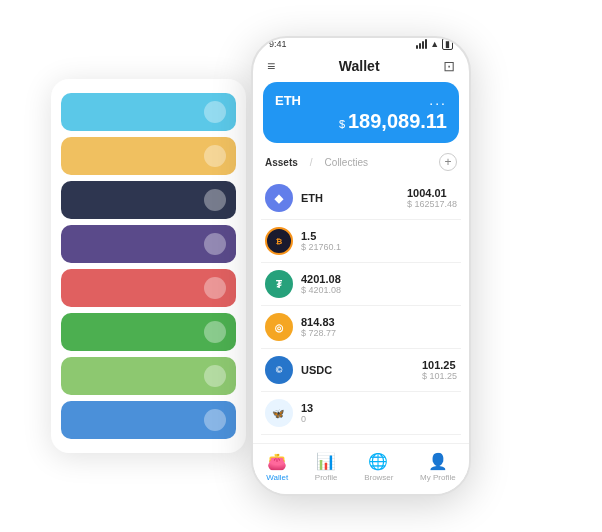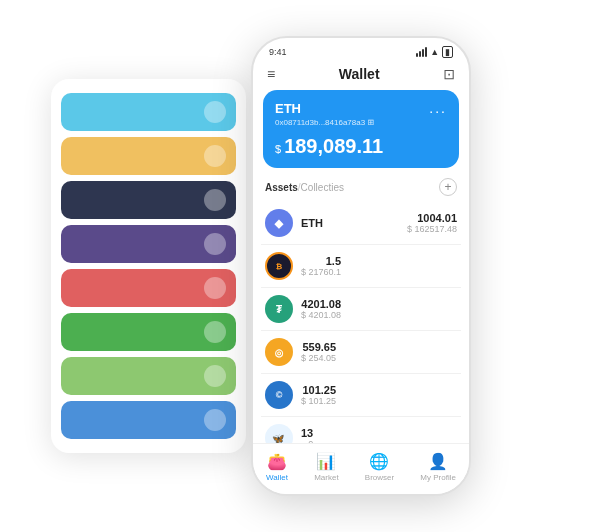--- a/index.html
+++ b/index.html
@@ -77,21 +77,21 @@
       display: flex;
       flex-direction: column;
       overflow: hidden;
     }
 
     
     .status-bar {
       display: flex;
       justify-content: space-between;
       align-items: center;
-      padding: 8px 16px 4px;
+      padding: 0 16px 4px;
       font-size: 9px;
       color: #333;
     }
 
     .status-icons {
       display: flex;
       align-items: center;
       gap: 3px;
       font-size: 8px;
     }
@@ -149,39 +149,40 @@
 
     .eth-card-address {
       font-size: 8px;
       opacity: 0.8;
       margin-bottom: 8px;
     }
 
     .eth-card-balance {
       font-size: 20px;
       font-weight: 700;
+      text-align: right;
     }
 
     .eth-card-currency {
       font-size: 11px;
       font-weight: 400;
       margin-right: 3px;
     }
 
     
     .assets-header {
       display: flex;
       justify-content: space-between;
       align-items: center;
       padding: 0 12px 6px;
     }
 
     .assets-tabs {
       display: flex;
-      gap: 0;
+      gap: 12px;
       font-size: 10px;
     }
 
     .assets-tab-active {
       color: #333;
       font-weight: 600;
     }
 
     .assets-tab-inactive {
       color: #aaa;
@@ -234,21 +235,21 @@
     .asset-icon-tft { background: #e8f4ff; color: #5b8dd9; }
 
     .asset-name {
       flex: 1;
       font-size: 11px;
       font-weight: 600;
       color: #222;
     }
 
     .asset-amounts {
-      text-align: right;
+      text-align: left;
     }
 
     .asset-amount {
       font-size: 11px;
       font-weight: 600;
       color: #222;
     }
 
     .asset-usd {
       font-size: 9px;
@@ -355,21 +356,20 @@
         <span class="header-menu-icon">≡</span>
         <span class="header-title">Wallet</span>
         <span class="header-scan-icon">⊡</span>
       </div>
 
       <div class="eth-card">
         <div class="eth-card-header">
           <span class="eth-card-title">ETH</span>
           <span class="eth-card-dots">...</span>
         </div>
-        <div class="eth-card-address">0x08711d3b...8416a78a3 ⊞</div>
         <div class="eth-card-balance">
           <span class="eth-card-currency">$</span><span>189,089.11</span>
         </div>
       </div>
 
       <div class="assets-header">
         <div class="assets-tabs">
           <span class="assets-tab-active">Assets</span>
           <span style="color:#ccc;font-size:10px;">/</span>
           <span class="assets-tab-inactive">Collecties</span>
@@ -400,27 +400,28 @@
           <div class="asset-icon asset-icon-usdt" style="font-size:10px;">₮</div>
           <div class="asset-amounts">
             <div class="asset-amount">4201.08</div>
             <div class="asset-usd">$ 4201.08</div>
           </div>
         </div>
 
         <div class="asset-item">
           <div class="asset-icon asset-icon-dai" style="font-size:10px;">◎</div>
           <div class="asset-amounts">
-            <div class="asset-amount">559.65</div>
-            <div class="asset-usd">$ 254.05</div>
+            <div class="asset-amount">814.83</div>
+            <div class="asset-usd">$ 728.77</div>
           </div>
         </div>
 
         <div class="asset-item">
           <div class="asset-icon asset-icon-usdc" style="font-size:9px;">©</div>
+          <span class="asset-name">USDC</span>
           <div class="asset-amounts">
             <div class="asset-amount">101.25</div>
             <div class="asset-usd">$ 101.25</div>
           </div>
         </div>
 
         <div class="asset-item">
           <div class="asset-icon asset-icon-tft" style="font-size:10px;">🦋</div>
           <div class="asset-amounts">
             <div class="asset-amount">13</div>
@@ -430,21 +431,21 @@
 
       </div>
 
       <div class="bottom-nav">
         <div class="nav-item">
           <span class="nav-icon nav-icon-active">👛</span>
           <span class="nav-label nav-label-active">Wallet</span>
         </div>
         <div class="nav-item">
           <span class="nav-icon">📊</span>
-          <span class="nav-label">Market</span>
+          <span class="nav-label">Profile</span>
         </div>
         <div class="nav-item">
           <span class="nav-icon">🌐</span>
           <span class="nav-label">Browser</span>
         </div>
         <div class="nav-item">
           <span class="nav-icon">👤</span>
           <span class="nav-label">My Profile</span>
         </div>
       </div>

